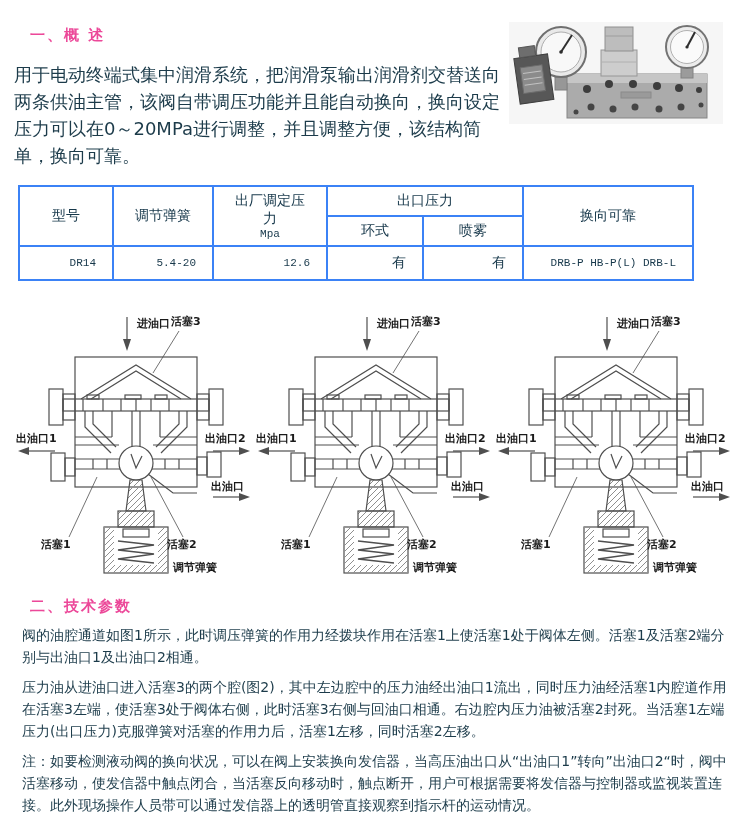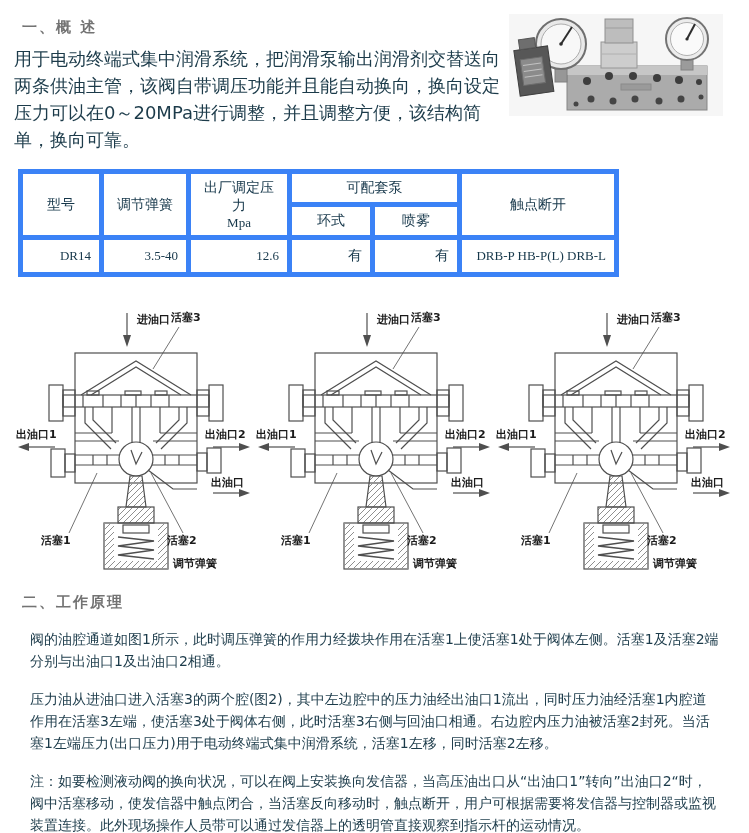--- a/index.html
+++ b/index.html
@@ -1,37 +1,37 @@
 <!DOCTYPE html>
 <html><head>
 <meta charset="utf-8">
 <style>
   html,body{margin:0;padding:0;background:#ffffff;}
   body{width:749px;font-family:"DejaVu Sans","Liberation Sans",sans-serif;color:#1c3b4a;}
   .doc{position:relative;padding:10px 14px 14px 14px;box-sizing:border-box;width:749px;}
-  h2.sec{font-size:15px;font-weight:bold;margin:8px;letter-spacing:2px;color:#737373;}
+  h2.sec{font-size:15px;font-weight:bold;margin:16px;letter-spacing:2px;color:#ec4899;}
   
   .overview{position:relative;min-height:112px;}
   .overview p{width:500px;font-size:18px;line-height:27px;margin:6px 0 0 0;}
   .photo-wrap{position:absolute;right:12px;top:-4px;width:214px;height:102px;}
   
   .specs{margin-top:16px;}
   .spec-table{border-collapse:collapse;margin:14px 0 0 4px;text-align:center;font-size:14px;color:#16374a;}
-  .spec-table th,.spec-table td{border:5px solid #3b82f6;font-weight:normal;padding:2px 8px;}
+  .spec-table th,.spec-table td{border:2px solid #3b82f6;font-weight:normal;padding:2px 16px;}
   .spec-table th{height:24px;}
   .spec-table td{height:28px;text-align:right;}
-  .mono{font-family:Liberation Serif, serif;font-size:13px;}
+  .mono{font-family:Liberation Mono, monospace;font-size:11px;}
   .c1{width:60px}.c2{width:66px}.c3{width:80px}.c4{width:62px}.c5{width:66px}.c6{width:136px}
   
   .figures{display:flex;justify-content:center;margin:30px 0 0 0;}
   .valve-fig{flex:0 0 auto;}
   .fig-label{font-size:11px;font-weight:bold;fill:#1a1a1a;font-family:"DejaVu Sans","Liberation Sans",sans-serif;}
   
   .principle{margin-top:16px;}
-  .principle p{font-size:14px;line-height:22px;margin:16px;}
+  .principle p{font-size:14px;line-height:22px;margin:8px;}
   .principle h2{margin-bottom:4px;}
 </style>
 </head>
 <body>
 
 <div class="doc">
 
   <section class="overview">
     <h2 class="sec">一、概 述</h2>
     <div class="photo-wrap">
@@ -96,30 +96,30 @@
   <section class="specs">
     <table class="spec-table">
       <tbody>
           <tr>
         <th class="c1" rowspan="2">型号</th>
         <th class="c2" rowspan="2">调节弹簧</th>
         <th class="c3" rowspan="2">
           <div>出厂调定压力</div>
           <div class="mono">Mpa</div>
         </th>
-        <th colspan="2">可配套泵</th>
-        <th class="c6" rowspan="2">触点断开</th>
+        <th colspan="2">出口压力</th>
+        <th class="c6" rowspan="2">换向可靠</th>
       </tr>
       <tr>
         <th class="c4">环式</th>
         <th class="c5">喷雾</th>
       </tr>
       <tr>
         <td class="mono">DR14</td>
-        <td class="mono">3.5-40</td>
+        <td class="mono">5.4-20</td>
         <td class="mono">12.6</td>
         <td>有</td>
         <td>有</td>
         <td class="mono">DRB-P HB-P(L) DRB-L</td>
       </tr>
     </tbody>
       </table>
   </section>
 
   <svg width="0" height="0" style="position:absolute">
@@ -251,19 +251,19 @@
       <text class="fig-label" x="1" y="131">出油口1</text>
       <text class="fig-label" x="190" y="131">出油口2</text>
       <text class="fig-label" x="196" y="179">出油口</text>
       <text class="fig-label" x="26" y="237">活塞1</text>
       <text class="fig-label" x="152" y="237">活塞2</text>
       <text class="fig-label" x="158" y="260">调节弹簧</text>
     </svg>
   </section>
 
   <section class="principle">
-    <h2 class="sec">二、工作原理</h2>
+    <h2 class="sec">二、技术参数</h2>
     <p>阀的油腔通道如图1所示，此时调压弹簧的作用力经拨块作用在活塞1上使活塞1处于阀体左侧。活塞1及活塞2端分别与出油口1及出油口2相通。</p>
-    <p>压力油从进油口进入活塞3的两个腔(图2)，其中左边腔中的压力油经出油口1流出，同时压力油经活塞1内腔道作用在活塞3左端，使活塞3处于阀体右侧，此时活塞3右侧与回油口相通。右边腔内压力油被活塞2封死。当活塞1左端压力(出口压力)用于电动终端式集中润滑系统，活塞1左移，同时活塞2左移。</p>
+    <p>压力油从进油口进入活塞3的两个腔(图2)，其中左边腔中的压力油经出油口1流出，同时压力油经活塞1内腔道作用在活塞3左端，使活塞3处于阀体右侧，此时活塞3右侧与回油口相通。右边腔内压力油被活塞2封死。当活塞1左端压力(出口压力)克服弹簧对活塞的作用力后，活塞1左移，同时活塞2左移。</p>
     <p>注：如要检测液动阀的换向状况，可以在阀上安装换向发信器，当高压油出口从“出油口1”转向”出油口2“时，阀中活塞移动，使发信器中触点闭合，当活塞反向移动时，触点断开，用户可根据需要将发信器与控制器或监视装置连接。此外现场操作人员带可以通过发信器上的透明管直接观察到指示杆的运动情况。</p>
   </section>
 
 </div>
 
 </body></html>

